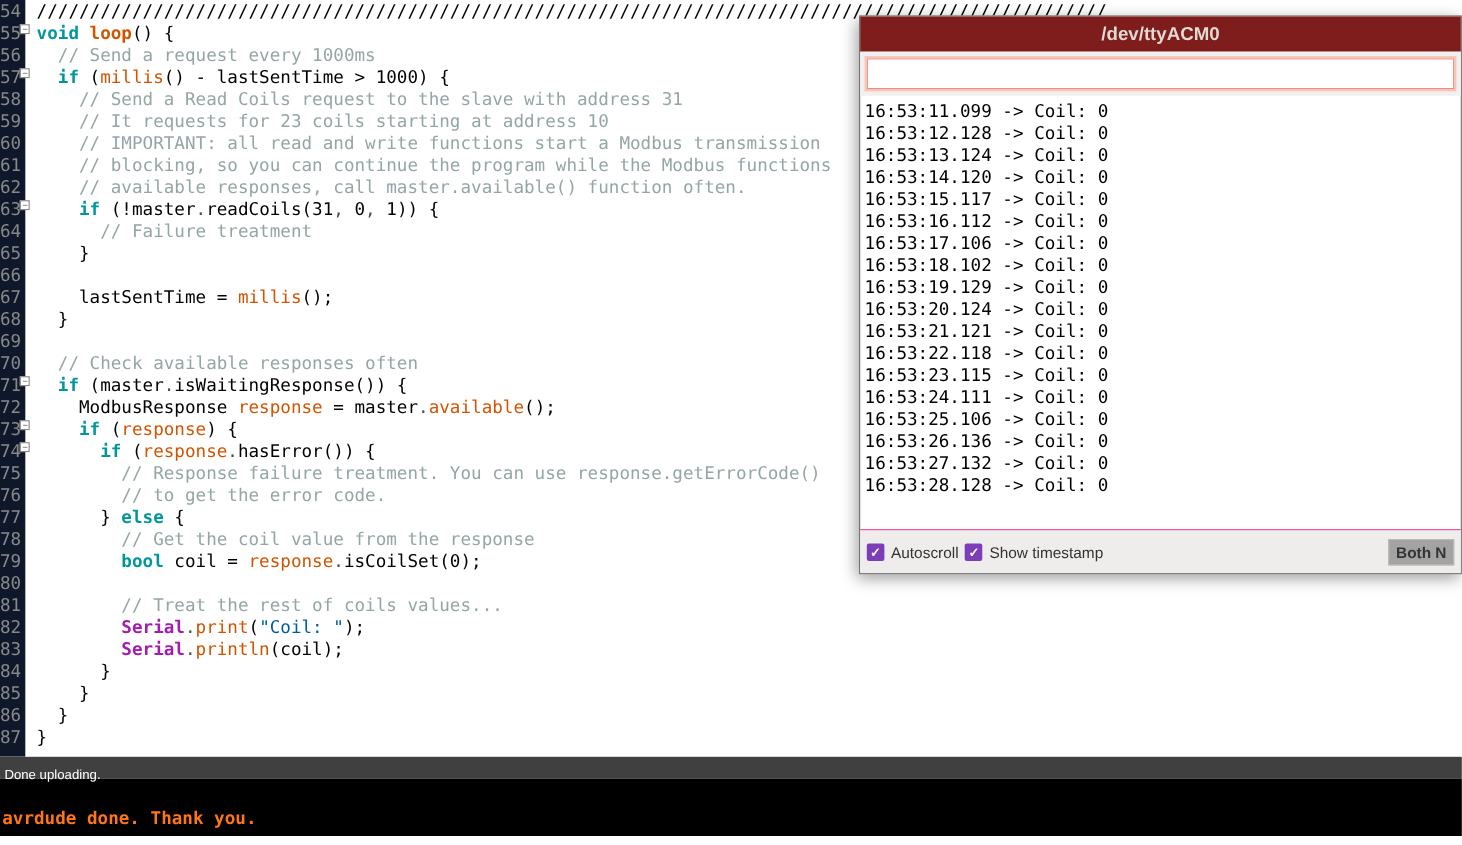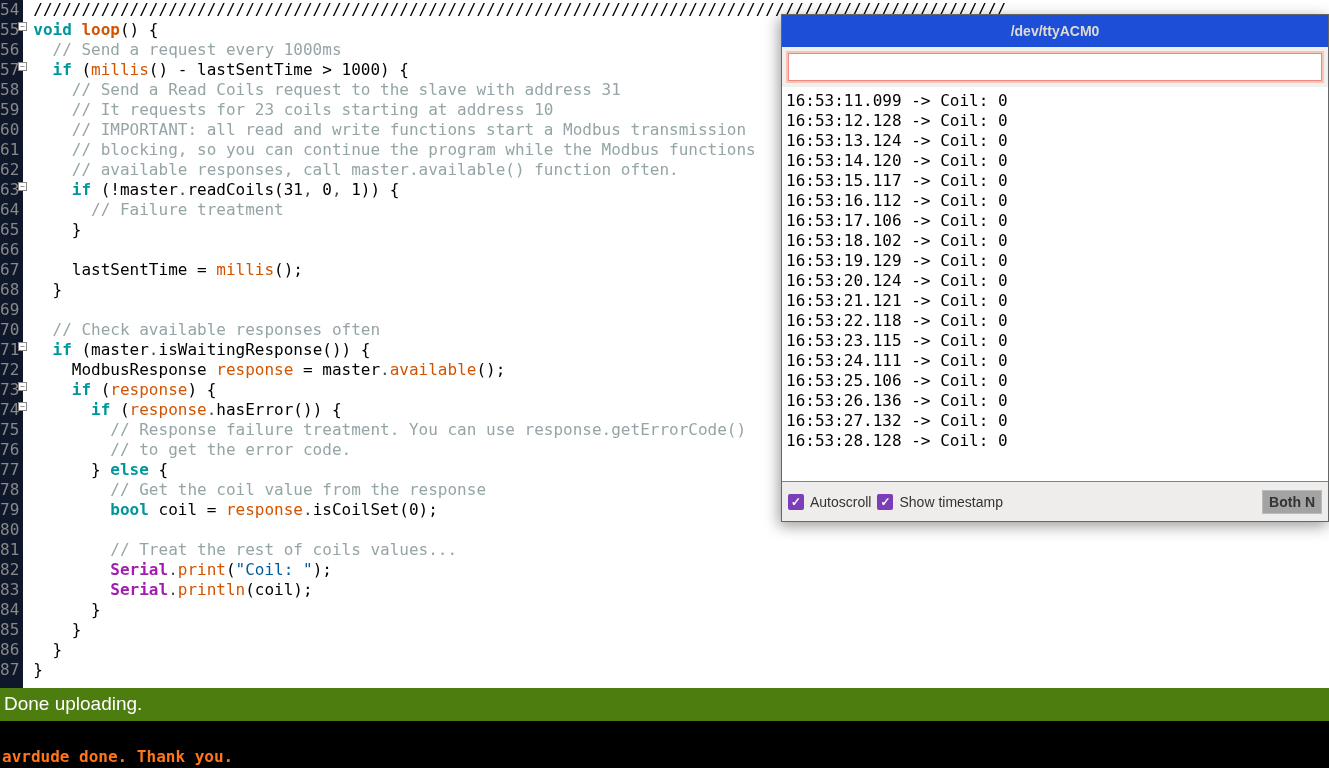--- a/index.html
+++ b/index.html
@@ -56,27 +56,27 @@
 .kw { color: #00979c; font-weight: bold; }      
 .fnname { color: #d35400; font-weight: bold; }  
 .builtin { color: #d35400; }
 .cmt { color: #95a5a6; }
 .str { color: #005c99; }
 .ser { color: #a21caf; font-weight: bold; }     
 .method { color: #d35400; }                     
 .op { color: #434f54; }
 
 .status-bar {
-  background: #4d7c0f;
+  background: #404040;
   color: #fff;
-  height: 33px;
+  height: 20px;
   line-height: 32px;
   padding-left: 4px;
   font-family: sans-serif;
-  font-size: 19px;
+  font-size: 12px;
 }
 .console {
   background: #000;
   color: #ff7518;
   height: 48px;
   padding: 26px 2px;
   font-family: "DejaVu Sans Mono", monospace;
   font-size: 16px;
   font-weight: bold;
 }
@@ -89,27 +89,27 @@
   width: 548px;
   height: 508px;
   background: #fff;
   box-shadow: -2px 4px 14px rgba(0,0,0,0.4);
   border: 1px solid #666;
   display: flex;
   flex-direction: column;
   font-family: sans-serif;
 }
 .sw-title {
-  background: #1d4ed8;
+  background: #7f1d1d;
   color: #dfdbd2;
   height: 32px;
   line-height: 32px;
   text-align: center;
   font-weight: bold;
-  font-size: 14px;
+  font-size: 17px;
 }
 .sw-input-row {
   padding: 6px;
   background: #f0f0f0;
 }
 .sw-input {
   width: 100%;
   height: 28px;
   border: 1px solid #e88;
   background: #fff;

